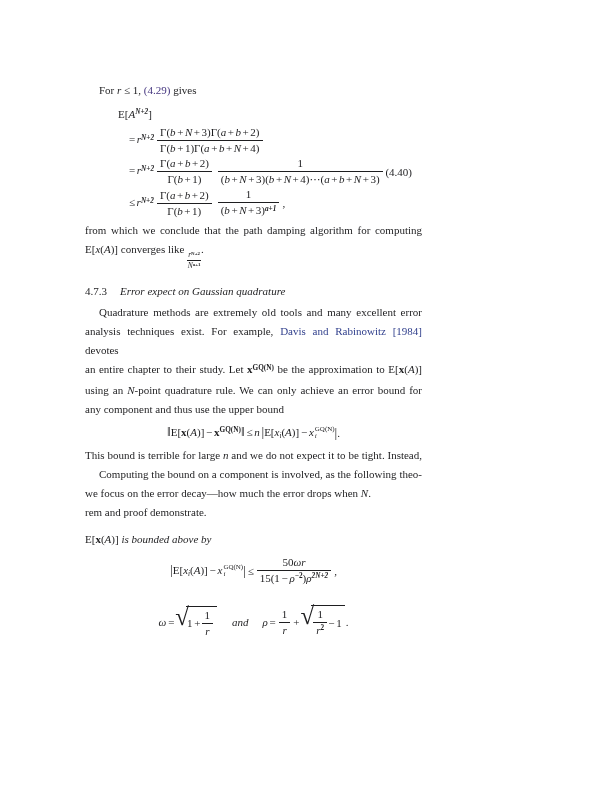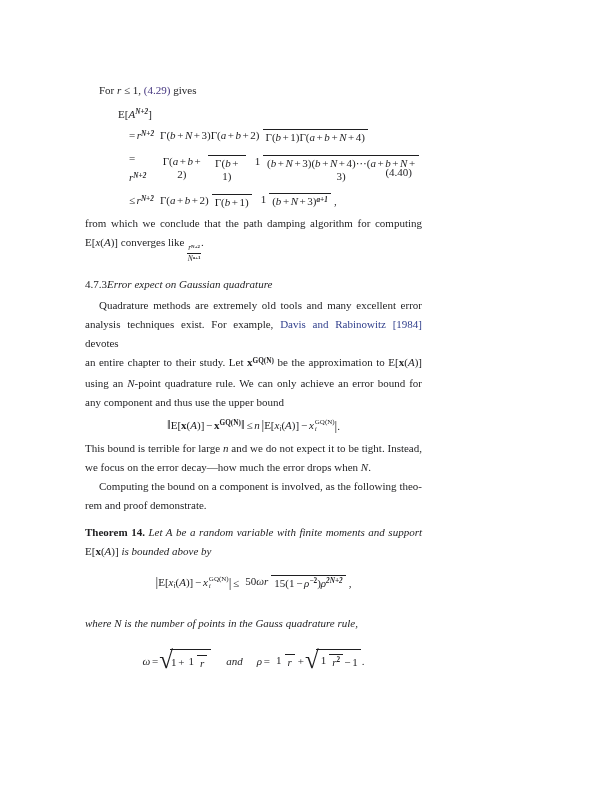--- a/index.html
+++ b/index.html
@@ -25,21 +25,21 @@
   .jl{text-align:justify;text-align-last:justify;}
   .indent{padding-left:14px;}
 
   
   .eq{position:relative;margin:6px 0 2px;}
   .eqrow{display:flex;align-items:center;padding-left:44px;margin-bottom:2px;word-spacing:-1.2px;}
   .eqrow.first{padding-left:33px;height:18px;}
   .eqtag{position:absolute;right:10px;top:57px;}
 
   
-  .frac{display:inline-flex;flex-direction:row;text-align:center;margin:0 3px;line-height:13px;vertical-align:middle;}
+  .frac{display:inline-flex;flex-direction:column;text-align:center;margin:0 3px;line-height:13px;vertical-align:middle;}
   .frac .num{padding:0 3px 1px;display:block;}
   .frac .den{border-top:1px solid var(--text);padding:1px 3px 0;display:block;}
   .ifrac{display:inline-flex;flex-direction:column;text-align:center;font-size:7.5px;line-height:7px;vertical-align:-0.55em;}
   .ifrac .num{padding:0 1px 1px;display:block;}
   .ifrac .den{border-top:0.8px solid var(--text);padding-top:1px;display:block;}
 
   
   .seg-sup{font-size:0.66em;position:relative;top:-0.48em;font-weight:bold;}
   .seg-sub{font-size:0.66em;position:relative;top:0.28em;}
   .seg-i{font-style:italic;}
@@ -52,21 +52,21 @@
   .subsup{display:inline-flex;flex-direction:column;font-size:7px;line-height:7.5px;text-align:left;vertical-align:-0.5em;margin-left:1px;}
   .ss-sub{font-style:italic;}
 
   
   .ceq{display:flex;justify-content:center;align-items:center;word-spacing:-1px;}
   #eqnorm{margin:2px 0 1px;min-height:24px;}
   #eqbound{margin:6px 0 15px;min-height:32px;}
   #eqomega{margin:8px 0 0;min-height:40px;}
 
   
-  .secheading{margin-top:12px;margin-bottom:2px;display:flex;min-height:19px;}
+  .secheading{margin-top:12px;margin-bottom:2px;display:flex;gap:13px;min-height:19px;}
   .sectitle{font-style:italic;}
 
   
   .thm{margin-top:8px;}
 
   
   .sqrt{display:inline-flex;align-items:flex-start;margin:0 1px;}
   .rad{font-size:25px;line-height:22px;}
   .radicand{border-top:1px solid var(--text);display:inline-flex;align-items:center;padding:2px 3px 1px 1px;margin-left:-3px;min-height:20px;}
   .radicand .frac{margin:0 1px;}
@@ -141,44 +141,42 @@
     <div class="ceq" id="eqnorm">
       <span><span class="seg-bar">‖</span><span>E[</span><span class="seg-b">x</span><span>(</span><span class="seg-i">A</span><span>)] − </span><span class="seg-b">x</span><span class="seg-sup">GQ(N)</span><span class="seg-bar">‖</span><span> ≤ </span><span class="seg-i">n</span><span> </span><span class="seg-bar">|</span><span>E[</span><span class="seg-i">x</span><span class="seg-sub seg-i">i</span><span>(</span><span class="seg-i">A</span><span>)] − </span><span class="seg-i">x</span></span>
         <span class="subsup">
           <span class="ss-sup">GQ(N)</span>
           <span class="ss-sub">i</span>
         </span>
         <span><span class="seg-bar">|</span><span>.</span></span>
     </div>
 
     <div class="line jl"><span>This bound is terrible for large </span><span class="seg-i">n</span><span> and we do not expect it to be tight. Instead,</span></div>
+    <div class="line jl indent">Computing the bound on a component is involved, as the following theo-</div>
     <div class="line"><span>we focus on the error decay—how much the error drops when </span><span class="seg-i">N</span><span>.</span></div>
-    <div class="line jl indent">Computing the bound on a component is involved, as the following theo-</div>
     <div class="line">rem and proof demonstrate.</div>
 
     <div class="thm">
-      <div class="line jl"><span class="seg-b">Theorem 14.</span><span class="seg-i"> Let A be a random variable with finite moments and support</span></div>
       <div class="line"><span>E[</span><span class="seg-b">x</span><span>(</span><span class="seg-i">A</span><span>)]</span><span class="seg-i"> is bounded above by</span></div>
     </div>
 
     <div class="ceq" id="eqbound">
       <span><span class="seg-bar">|</span><span>E[</span><span class="seg-i">x</span><span class="seg-sub seg-i">i</span><span>(</span><span class="seg-i">A</span><span>)] − </span><span class="seg-i">x</span></span>
         <span class="subsup">
           <span class="ss-sup">GQ(N)</span>
           <span class="ss-sub">i</span>
         </span>
         <span><span class="seg-bar">|</span><span> ≤ </span></span>
         <span class="frac">
           <span class="num"><span>50</span><span class="seg-i">ωr</span></span>
           <span class="den"><span>15(1 − </span><span class="seg-i">ρ</span><span class="seg-sup">−2</span><span>)</span><span class="seg-i">ρ</span><span class="seg-sup seg-i">2N+2</span></span>
         </span>
         <span>,</span>
     </div>
 
-    <div class="line"><span class="seg-i">where N is the number of points in the Gauss quadrature rule,</span></div>
 
     <div class="ceq" id="eqomega">
       <span><span class="seg-i">ω</span><span> = </span></span>
       <span class="sqrt">
         <span class="rad">√</span>
         <span class="radicand">
           <span><span>1 + </span></span>
           <span class="frac">
               <span class="num">1</span>
               <span class="den"><span class="seg-i">r</span></span>

